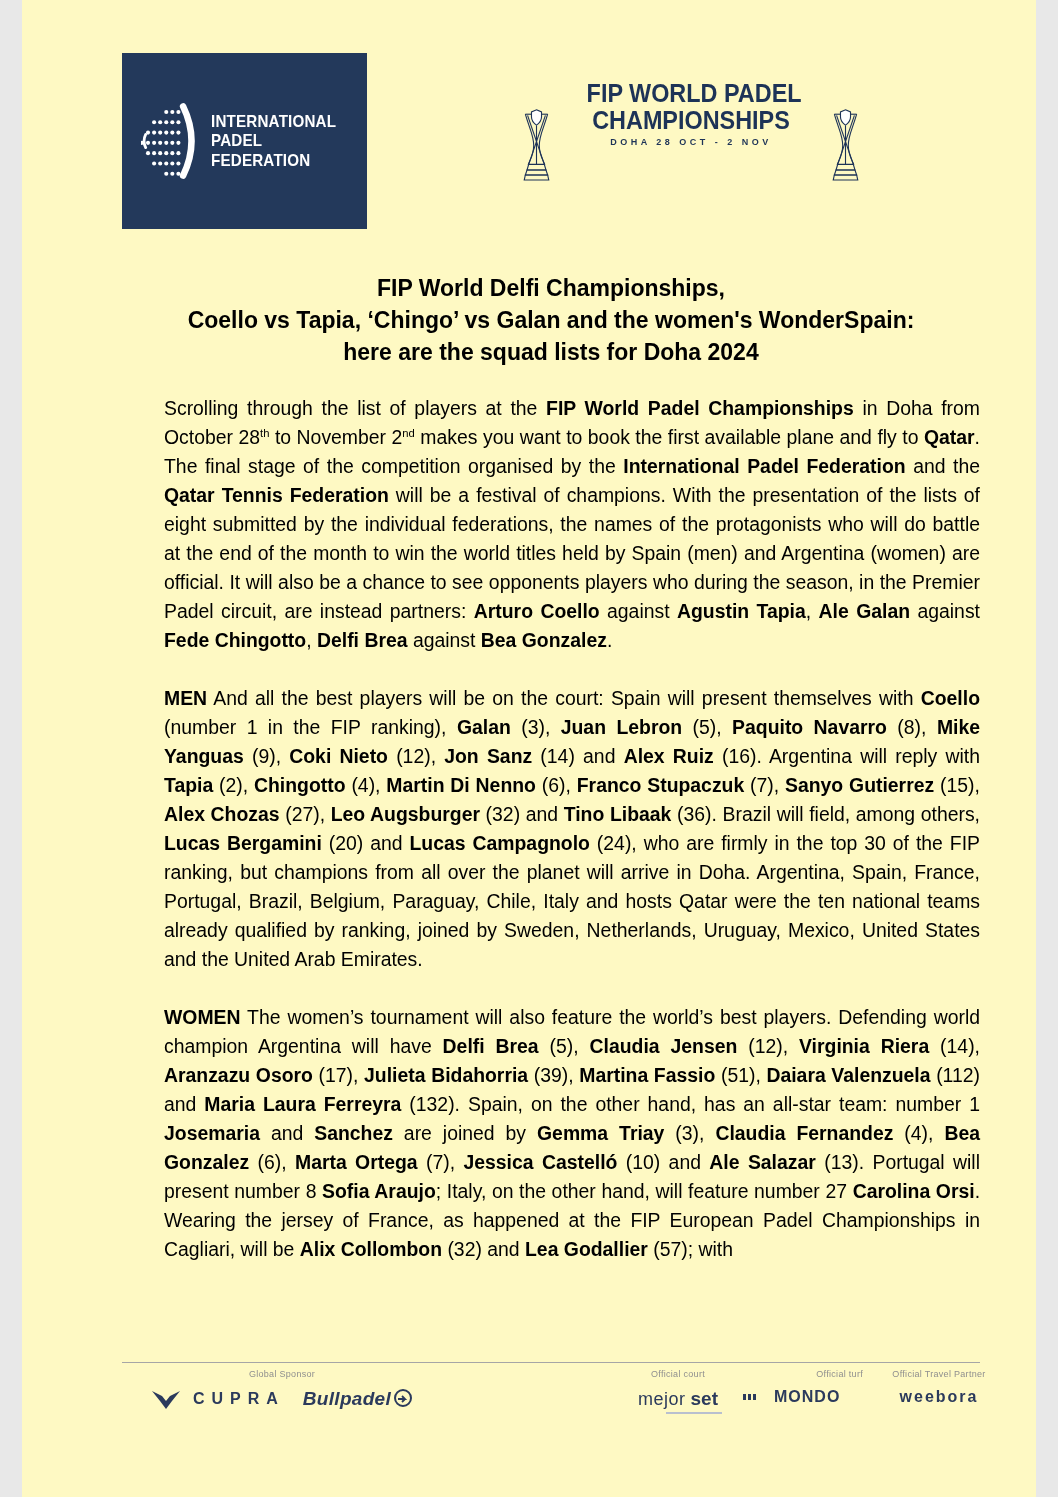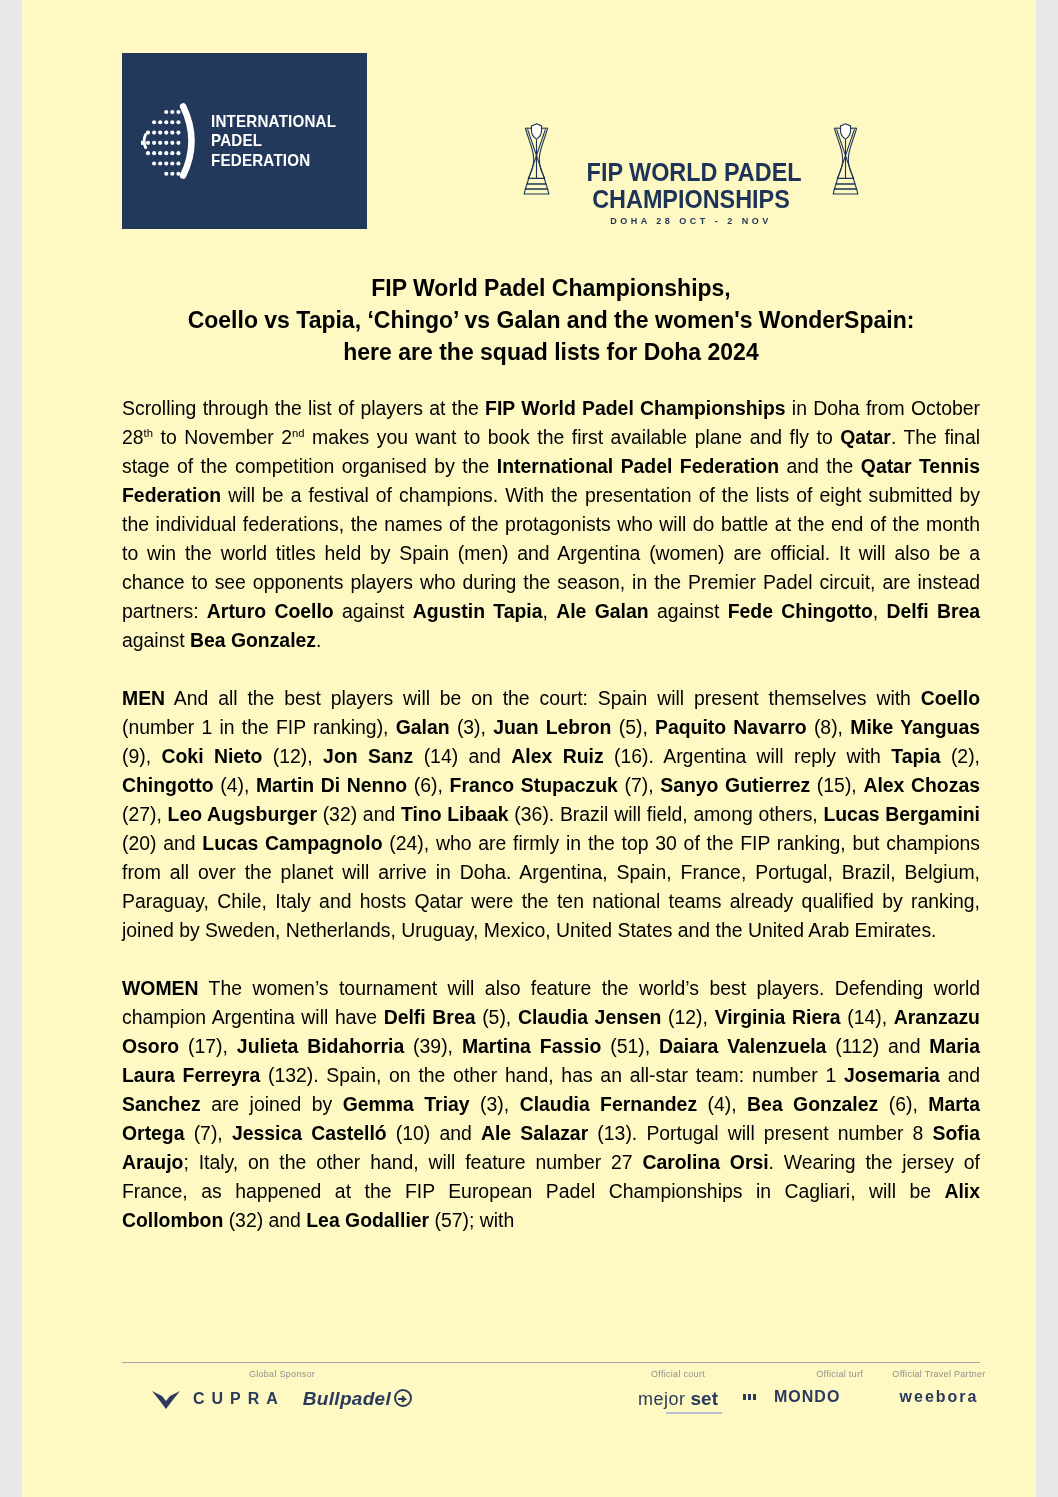--- a/index.html
+++ b/index.html
@@ -12,35 +12,35 @@
 
   
   .ipf-box {
     position:absolute; left:100px; top:53px; width:245px; height:176px;
     background:#23395b; display:flex; align-items:center; justify-content:center; gap:12px;
   }
   .ipf-text { color:#fff; font-weight:bold; font-size:16.5px; line-height:19.5px;
     letter-spacing:0.2px; transform:scaleX(0.92); transform-origin:left center; }
   .event-logo {
     position:absolute; left:500px; top:80px; width:338px; height:146px;
-    display:flex; align-items:flex-end; justify-content:center; gap:24px; color:#1d3357;
+    display:flex; align-items:flex-start; justify-content:center; gap:24px; color:#1d3357;
   }
   .event-text { width:232px; text-align:center; }
   .ev-l1, .ev-l2 { font-weight:bold; font-size:26px; line-height:27px;
     transform:scaleX(0.9); transform-origin:center; white-space:nowrap; }
   .ev-l3 { font-weight:bold; font-style:italic; font-size:24px; line-height:30px;
     letter-spacing:3px; white-space:nowrap; }
   .ev-l4 { font-weight:bold; font-size:9px; letter-spacing:3.5px; margin-top:3px; white-space:nowrap; }
 
   
   .content { position:absolute; left:100px; top:272px; width:858px; }
   .date-line { text-align:right; font-family:"Liberation Serif", serif;
     font-weight:bold; font-size:17px; margin-bottom:34px; }
   .title { text-align:center; font-weight:bold; font-size:23px; line-height:32px; margin-bottom:26px; }
-  .body-para { text-align:justify; font-size:19.4px; line-height:29px; margin-bottom:29px; }
+  .body-para { text-align:justify; font-size:19.4px; line-height:29px; margin-bottom:29px;margin-left:42px; }
   .body-para b { font-weight:bold; }
   .body-para sup { font-size:0.58em; vertical-align:super; line-height:0; }
 
   
   .footer-divider { position:absolute; left:100px; top:1362px; width:858px;
     border-top:1.5px solid #a6a6a6; }
   .sponsor-group { position:absolute; top:1369px; text-align:center; color:#2b3a5c; }
   .sponsor-label { font-size:9px; color:#8f8f8f; letter-spacing:0.3px; margin-bottom:9px; }
   .logo-row { display:flex; align-items:center; justify-content:center; gap:18px; }
   .cupra-logo { display:flex; align-items:center; gap:12px; }
@@ -144,21 +144,21 @@
         <path d="M9 110 H43 L46 119 H6 Z"></path>
         <path d="M6 119 H46 L48 128 H4 Z"></path>
       </g>
       <path d="M26 2 L35 6 V15 C35 22 31 26 26 29.5 C21 26 17 22 17 15 V6 Z" fill="#ffffff" stroke="#1d3357" stroke-width="2"></path>
     </svg>
   </div>
 
   <div class="content">
 
     <div class="title">
-      <div>FIP World Padel Championships,</div>
+      <div>FIP World Delfi Championships,</div>
       <div>Coello vs Tapia, ‘Chingo’ vs Galan and the women's WonderSpain:</div>
       <div>here are the squad lists for Doha 2024</div>
     </div>
 
     <p class="body-para"><span>Scrolling through the list of players at the </span><b>FIP World Padel Championships</b><span> in Doha from October 28</span><sup>th</sup><span> to November 2</span><sup>nd</sup><span> makes you want to book the first available plane and fly to </span><b>Qatar</b><span>. The final stage of the competition organised by the </span><b>International Padel Federation</b><span> and the </span><b>Qatar Tennis Federation</b><span> will be a festival of champions. With the presentation of the lists of eight submitted by the individual federations, the names of the protagonists who will do battle at the end of the month to win the world titles held by Spain (men) and Argentina (women) are official. It will also be a chance to see opponents players who during the season, in the Premier Padel circuit, are instead partners: </span><b>Arturo Coello</b><span> against </span><b>Agustin Tapia</b><span>, </span><b>Ale Galan</b><span> against </span><b>Fede Chingotto</b><span>, </span><b>Delfi Brea</b><span> against </span><b>Bea Gonzalez</b><span>.</span></p>
     <p class="body-para"><b>MEN</b><span> And all the best players will be on the court: Spain will present themselves with </span><b>Coello</b><span> (number 1 in the FIP ranking), </span><b>Galan</b><span> (3), </span><b>Juan Lebron</b><span> (5), </span><b>Paquito Navarro</b><span> (8), </span><b>Mike Yanguas</b><span> (9), </span><b>Coki Nieto</b><span> (12), </span><b>Jon Sanz</b><span> (14) and </span><b>Alex Ruiz</b><span> (16). Argentina will reply with </span><b>Tapia</b><span> (2), </span><b>Chingotto</b><span> (4), </span><b>Martin Di Nenno</b><span> (6), </span><b>Franco Stupaczuk</b><span> (7), </span><b>Sanyo Gutierrez</b><span> (15), </span><b>Alex Chozas</b><span> (27), </span><b>Leo Augsburger</b><span> (32) and </span><b>Tino Libaak</b><span> (36). Brazil will field, among others, </span><b>Lucas Bergamini</b><span> (20) and </span><b>Lucas Campagnolo</b><span> (24), who are firmly in the top 30 of the FIP ranking, but champions from all over the planet will arrive in Doha. Argentina, Spain, France, Portugal, Brazil, Belgium, Paraguay, Chile, Italy and hosts Qatar were the ten national teams already qualified by ranking, joined by Sweden, Netherlands, Uruguay, Mexico, United States and the United Arab Emirates.</span></p>
     <p class="body-para"><b>WOMEN</b><span> The women’s tournament will also feature the world’s best players. Defending world champion Argentina will have </span><b>Delfi Brea</b><span> (5), </span><b>Claudia Jensen</b><span> (12), </span><b>Virginia Riera</b><span> (14), </span><b>Aranzazu Osoro</b><span> (17), </span><b>Julieta Bidahorria</b><span> (39), </span><b>Martina Fassio</b><span> (51), </span><b>Daiara Valenzuela</b><span> (112) and </span><b>Maria Laura Ferreyra</b><span> (132). Spain, on the other hand, has an all-star team: number 1 </span><b>Josemaria</b><span> and </span><b>Sanchez</b><span> are joined by </span><b>Gemma Triay</b><span> (3), </span><b>Claudia Fernandez</b><span> (4), </span><b>Bea Gonzalez</b><span> (6), </span><b>Marta Ortega</b><span> (7), </span><b>Jessica Castelló</b><span> (10) and </span><b>Ale Salazar</b><span> (13). Portugal will present number 8 </span><b>Sofia Araujo</b><span>; Italy, on the other hand, will feature number 27 </span><b>Carolina Orsi</b><span>. Wearing the jersey of France, as happened at the FIP European Padel Championships in Cagliari, will be </span><b>Alix Collombon</b><span> (32) and </span><b>Lea Godallier</b><span> (57); with</span></p>
   </div>
 
   <div class="footer-divider"></div>

